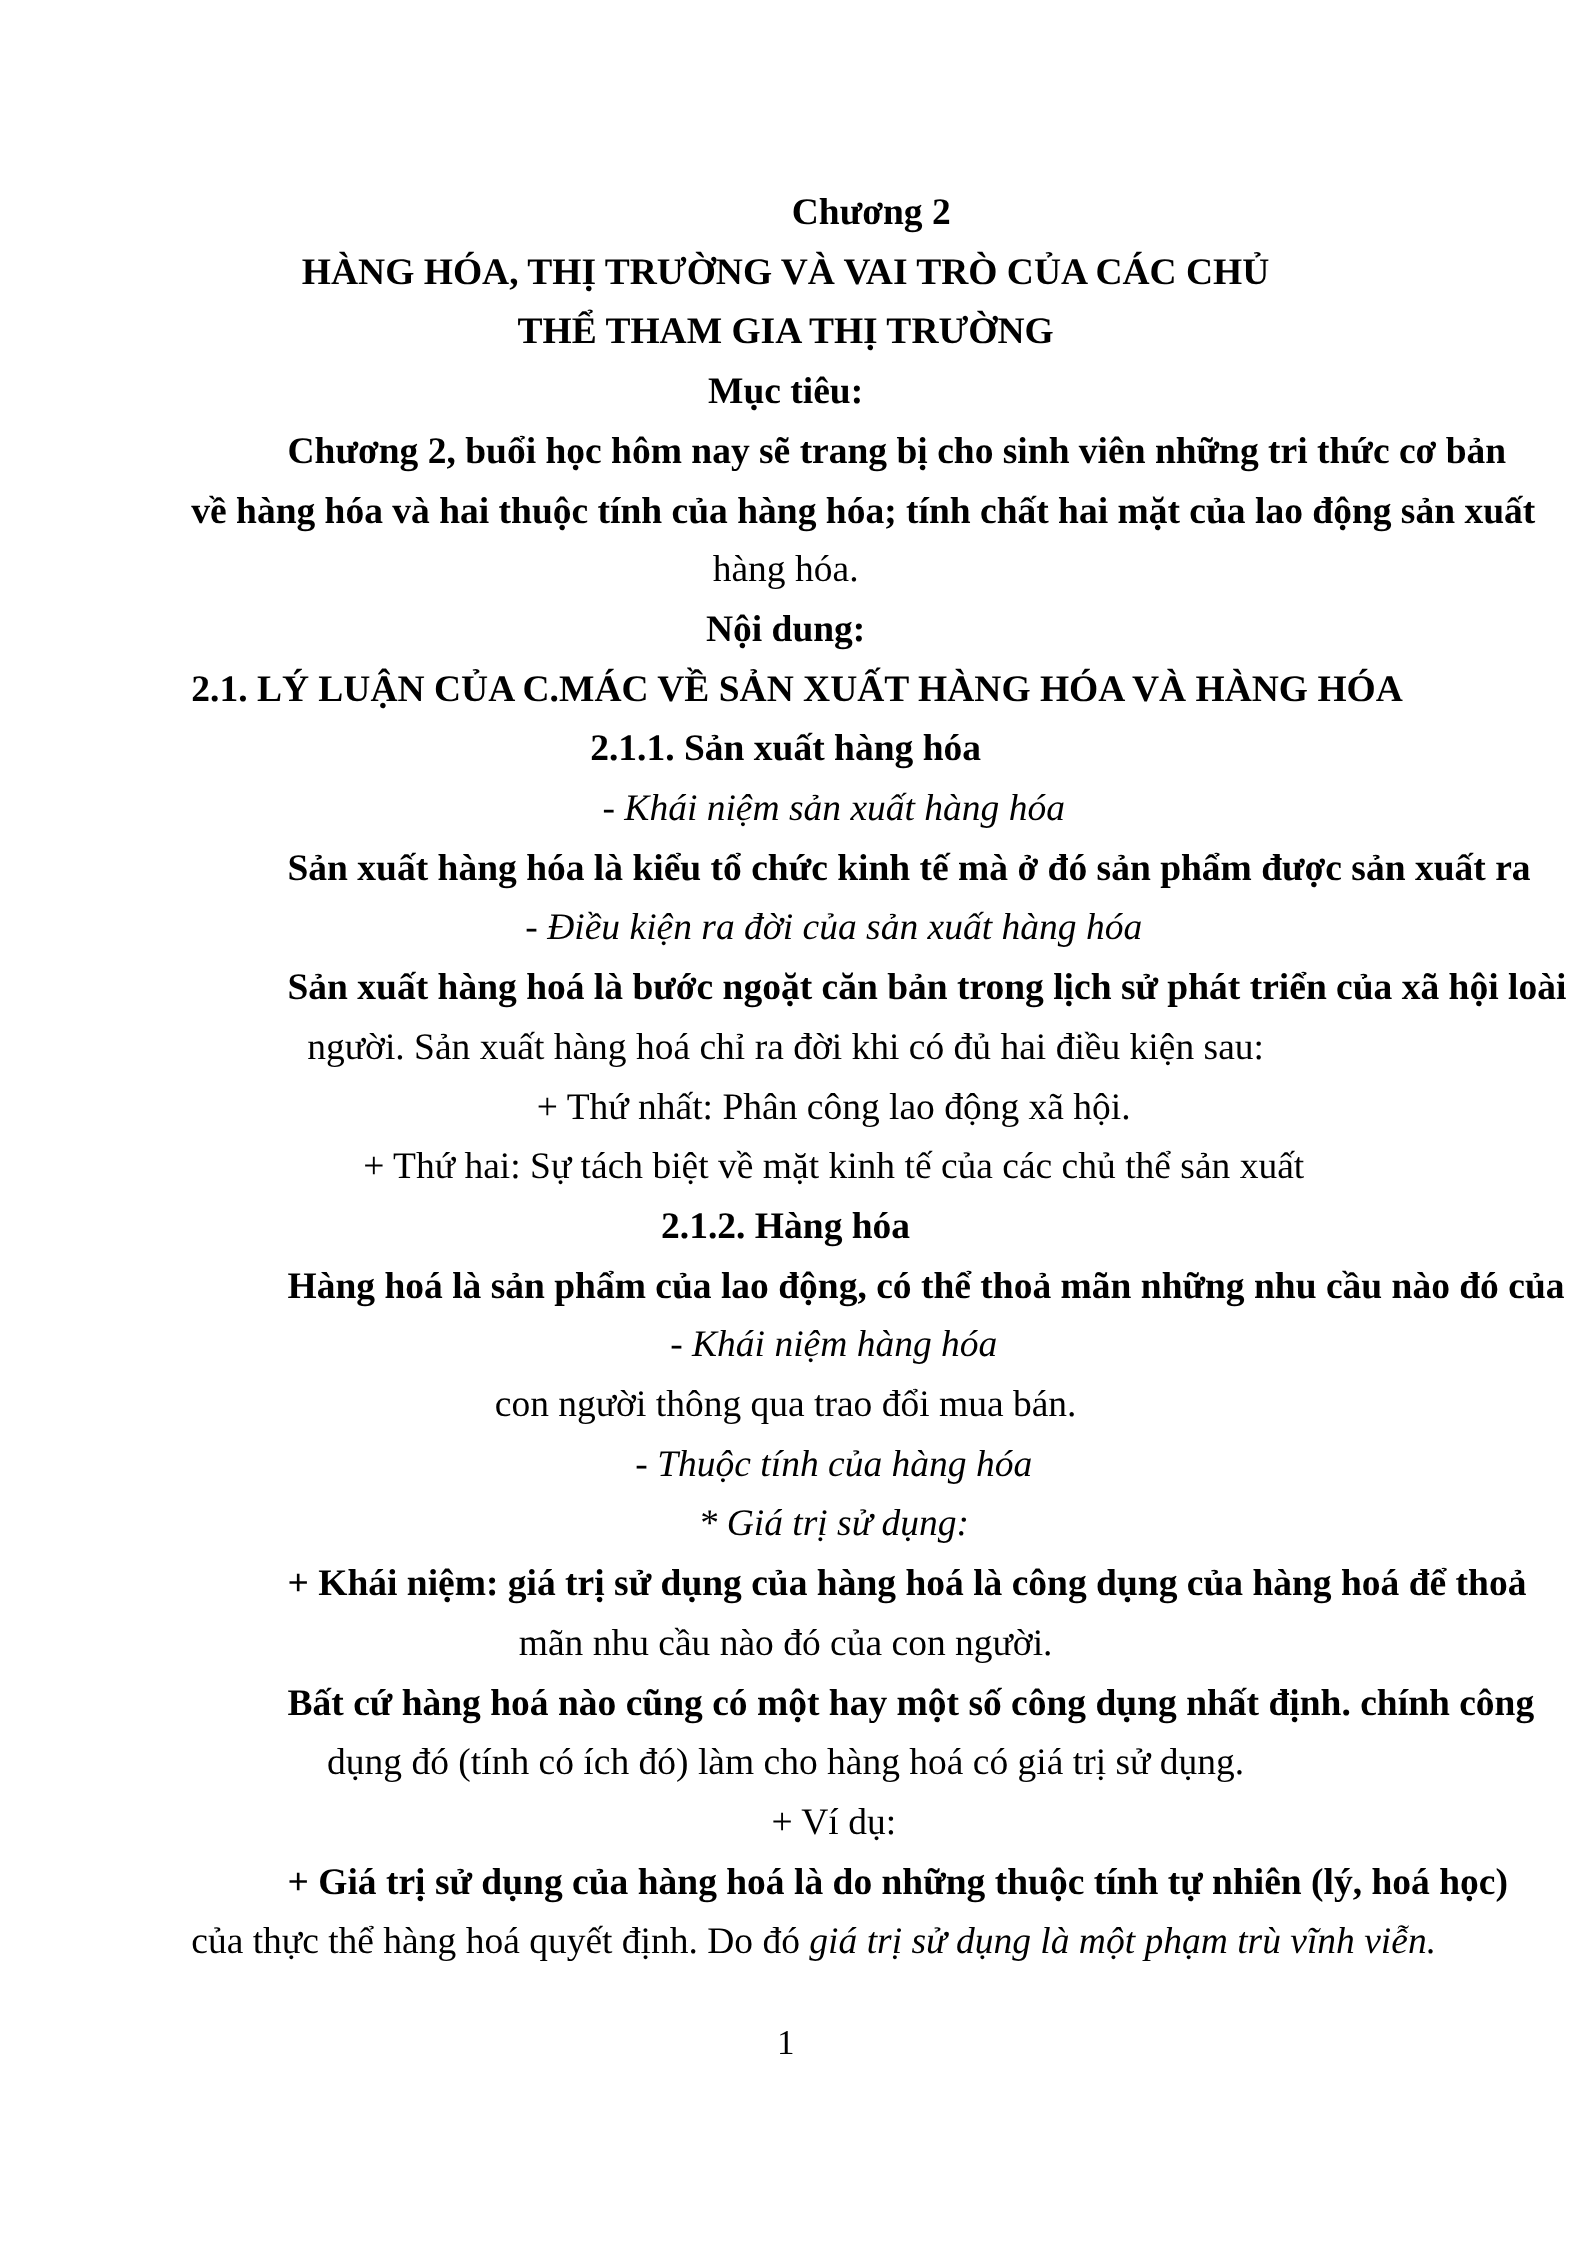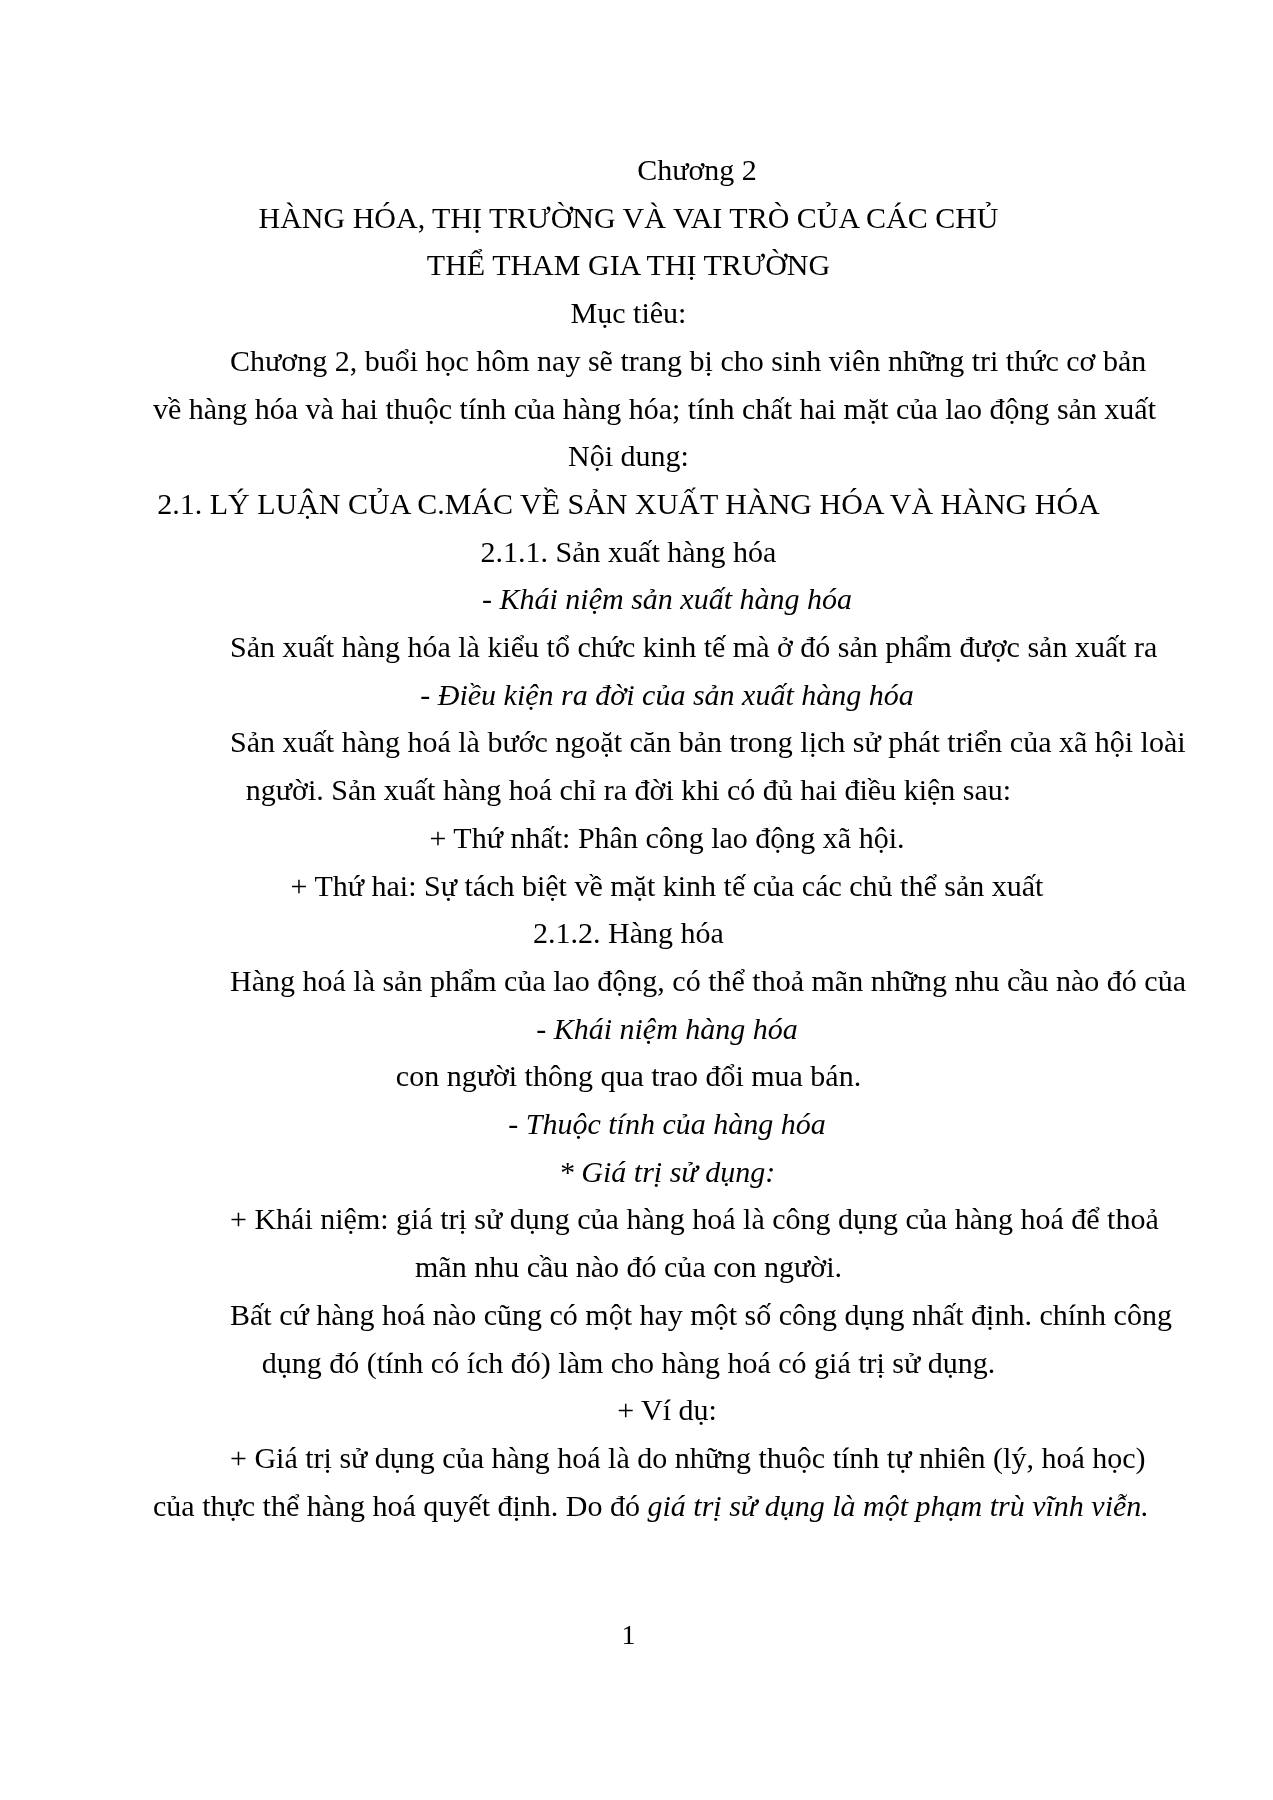--- a/index.html
+++ b/index.html
@@ -24,31 +24,32 @@
     font-size: 30px;
     line-height: 47.7px;
   }
   .line {
     white-space: nowrap;
     text-align: center;
   }
   .line.j {
     text-align: justify;
     text-align-last: justify;
+    font-weight: bold;
   }
   .line.c {
     text-align: center;
   }
   .line.ind {
     padding-left: 77px;
   }
   .line.shift {
     padding-left: 137px;
   }
-  .b  { font-weight: normal; }
+  .b  { font-weight: bold; }
   .bi { font-weight: normal; font-style: italic; }
   .i  { font-style: italic; }
   .footer {
     position: absolute;
     left: 153px;
     top: 1611px;
     width: 951px;
     text-align: center;
     font-size: 28px;
     line-height: 47.7px;
@@ -58,20 +59,21 @@
 <body>
 
 <div class="page">
   <div class="content">
       <div class="line c shift b">Chương 2</div>
       <div class="line c b">HÀNG HÓA, THỊ TRƯỜNG VÀ VAI TRÒ CỦA CÁC CHỦ</div>
       <div class="line c b">THỂ THAM GIA THỊ TRƯỜNG</div>
       <div class="line b">Mục tiêu:</div>
       <div class="line j ind">Chương 2, buổi học hôm nay sẽ trang bị cho sinh viên những tri thức cơ bản</div>
       <div class="line j">về hàng hóa và hai thuộc tính của hàng hóa; tính chất hai mặt của lao động sản xuất</div>
+      <div class="line">hàng hóa.</div>
       <div class="line b">Nội dung:</div>
       <div class="line b">2.1. LÝ LUẬN CỦA C.MÁC VỀ SẢN XUẤT HÀNG HÓA VÀ HÀNG HÓA</div>
       <div class="line b">2.1.1. Sản xuất hàng hóa</div>
       <div class="line ind bi">- Khái niệm sản xuất hàng hóa</div>
       <div class="line j ind">Sản xuất hàng hóa là kiểu tổ chức kinh tế mà ở đó sản phẩm được sản xuất ra</div>
       <div class="line ind bi">- Điều kiện ra đời của sản xuất hàng hóa</div>
       <div class="line j ind">Sản xuất hàng hoá là bước ngoặt căn bản trong lịch sử phát triển của xã hội loài</div>
       <div class="line">người. Sản xuất hàng hoá chỉ ra đời khi có đủ hai điều kiện sau:</div>
       <div class="line ind">+ Thứ nhất: Phân công lao động xã hội.</div>
       <div class="line ind">+ Thứ hai: Sự tách biệt về mặt kinh tế của các chủ thể sản xuất</div>

